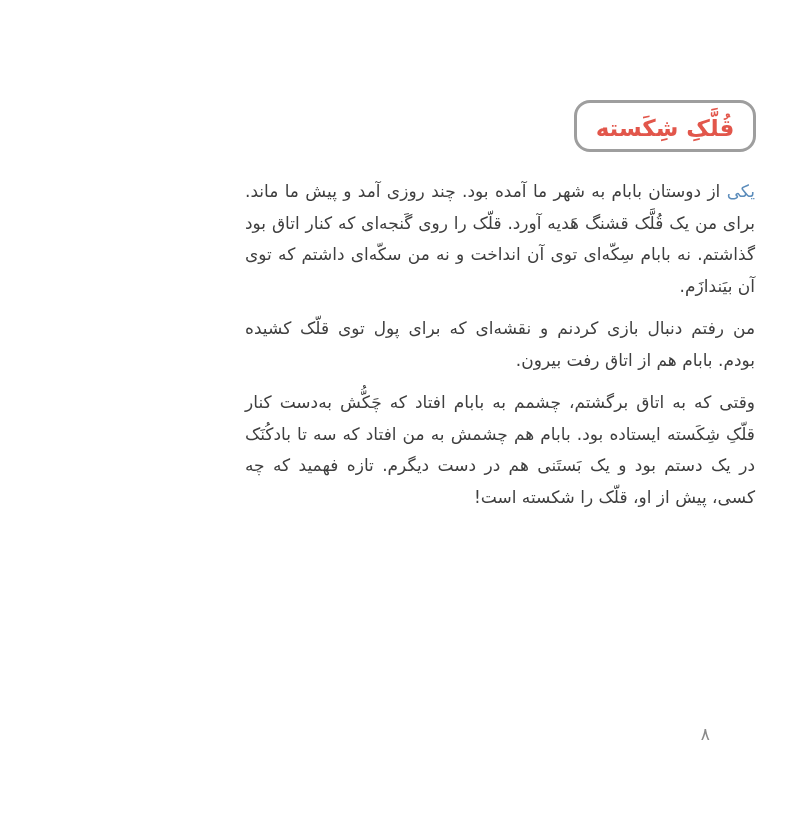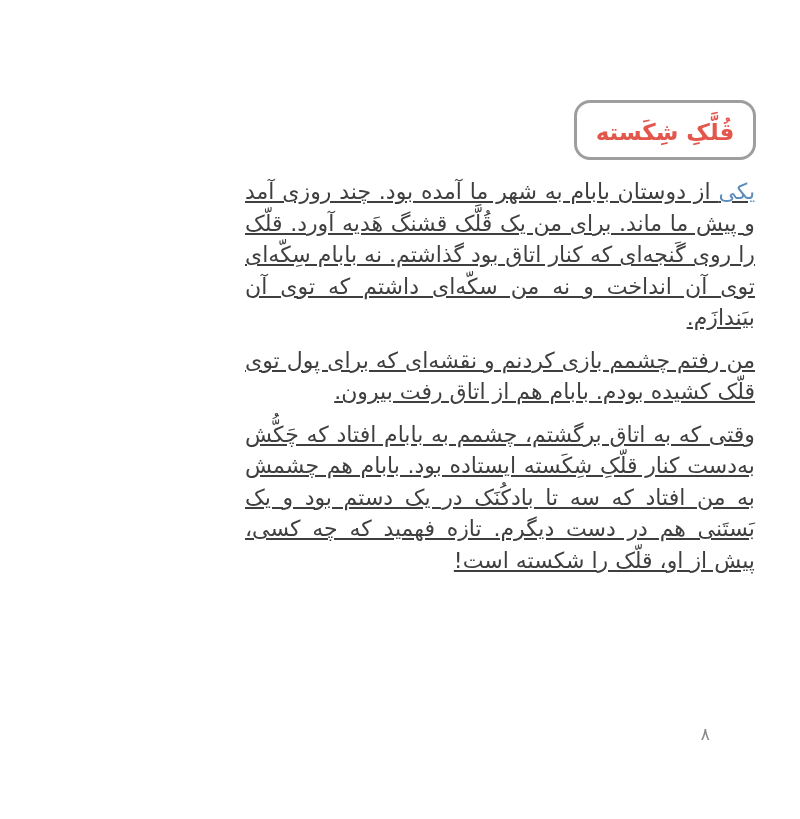--- a/index.html
+++ b/index.html
@@ -13,21 +13,21 @@
     height: 819px;
     background: #ffffff;
     overflow: hidden;
     font-family: "DejaVu Sans", sans-serif;
   }
   .title-box {
     position: absolute;
     top: 100px;
     right: 44px;
     width: 182px;
-    height: 60px;
+    height: 52px;
     box-sizing: border-box;
     border: 3px solid #9e9e9e;
     border-radius: 16px;
     display: flex;
     align-items: center;
     justify-content: center;
     background: #ffffff;
     z-index: 3;
   }
   .title-text {
@@ -39,24 +39,23 @@
     padding-top: 4px;
   }
   .story {
     position: absolute;
     top: 176px;
     right: 45px;
     width: 510px;
     direction: rtl;
     text-align: justify;
     color: #3f3f3f;
-    font-size: 22px;
+    font-size: 17px;
     line-height: 31.5px;
     z-index: 2;
-    text-decoration: underline;
   }
   .story p {
     margin: 0 0 11px 0;
   }
   .lead-word {
     color: #5b8cbb;
   }
   .watermark {
     position: absolute;
     top: 340px;
@@ -83,19 +82,19 @@
 
   <div class="title-box">
     <span class="title-text">قُلَّکِ شِکَسته</span>
   </div>
 
 
   <div class="story">
     <p>
       <span class="lead-word">یکی</span><span> از دوستان بابام به شهر ما آمده بود. چند روزی آمد و پیش ما ماند. برای من یک قُلَّک قشنگ هَدیه آورد. قلّک را روی گَنجه‌ای که کنار اتاق بود گذاشتم. نه بابام سِکّه‌ای توی آن انداخت و نه من سکّه‌ای داشتم که توی آن بیَندازَم.</span>
     </p>
-    <p>من رفتم چشمم بازی کردنم و نقشه‌ای که برای پول توی قلّک کشیده بودم. بابام هم از اتاق رفت بیرون.</p>
+    <p>من رفتم دنبال بازی کردنم و نقشه‌ای که برای پول توی قلّک کشیده بودم. بابام هم از اتاق رفت بیرون.</p>
     <p>وقتی که به اتاق برگشتم، چشمم به بابام افتاد که چَکُّش به‌دست کنار قلّکِ شِکَسته ایستاده بود. بابام هم چشمش به من افتاد که سه تا بادکُنَک در یک دستم بود و یک بَستَنی هم در دست دیگرم. تازه فهمید که چه کسی، پیش از او، قلّک را شکسته است!</p>
   </div>
 
   <div class="page-number">۸</div>
 
 </div>
 
 </body></html>

